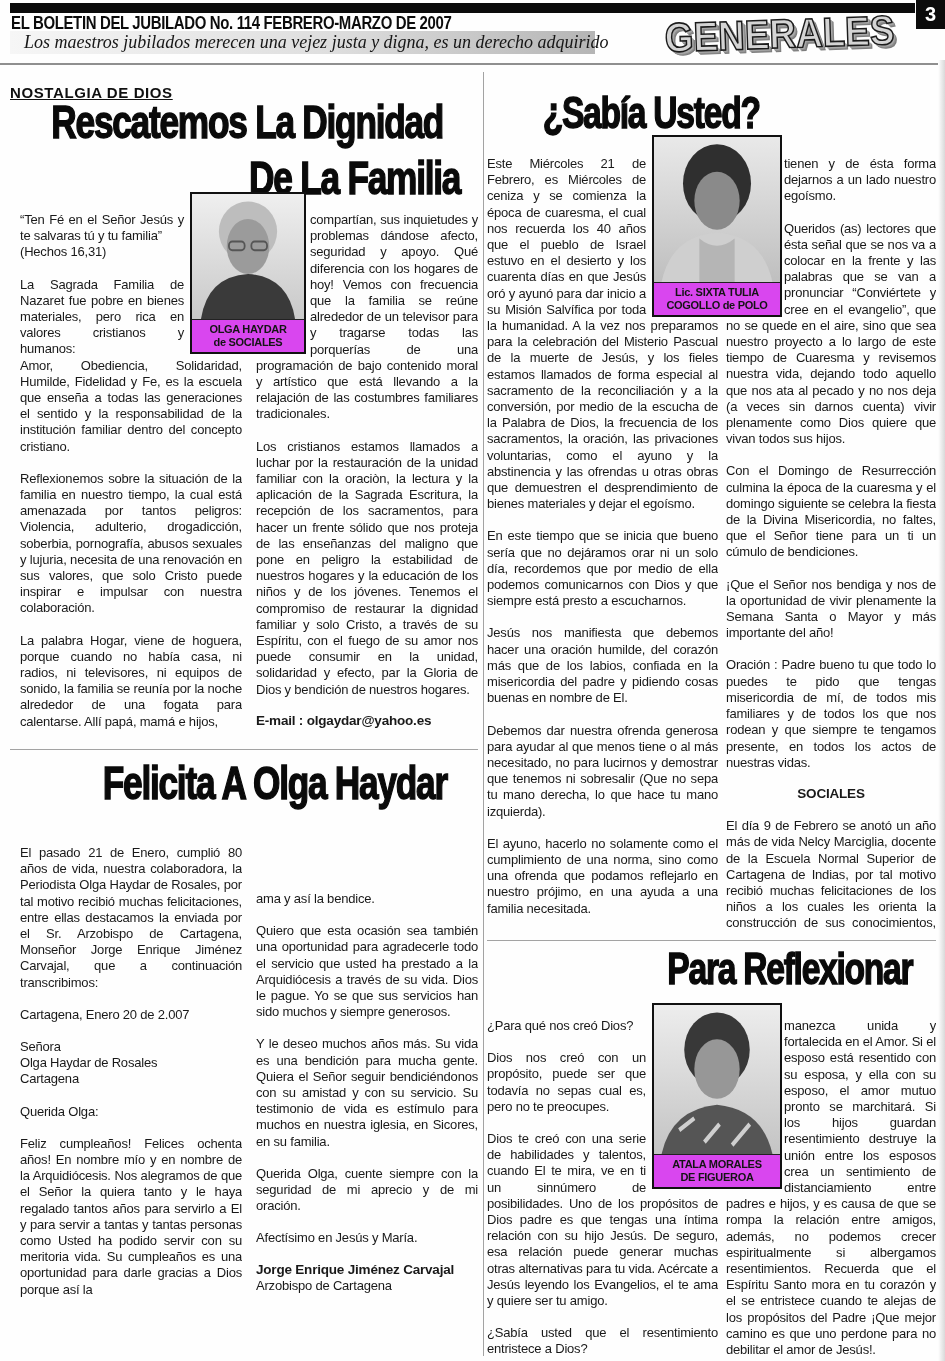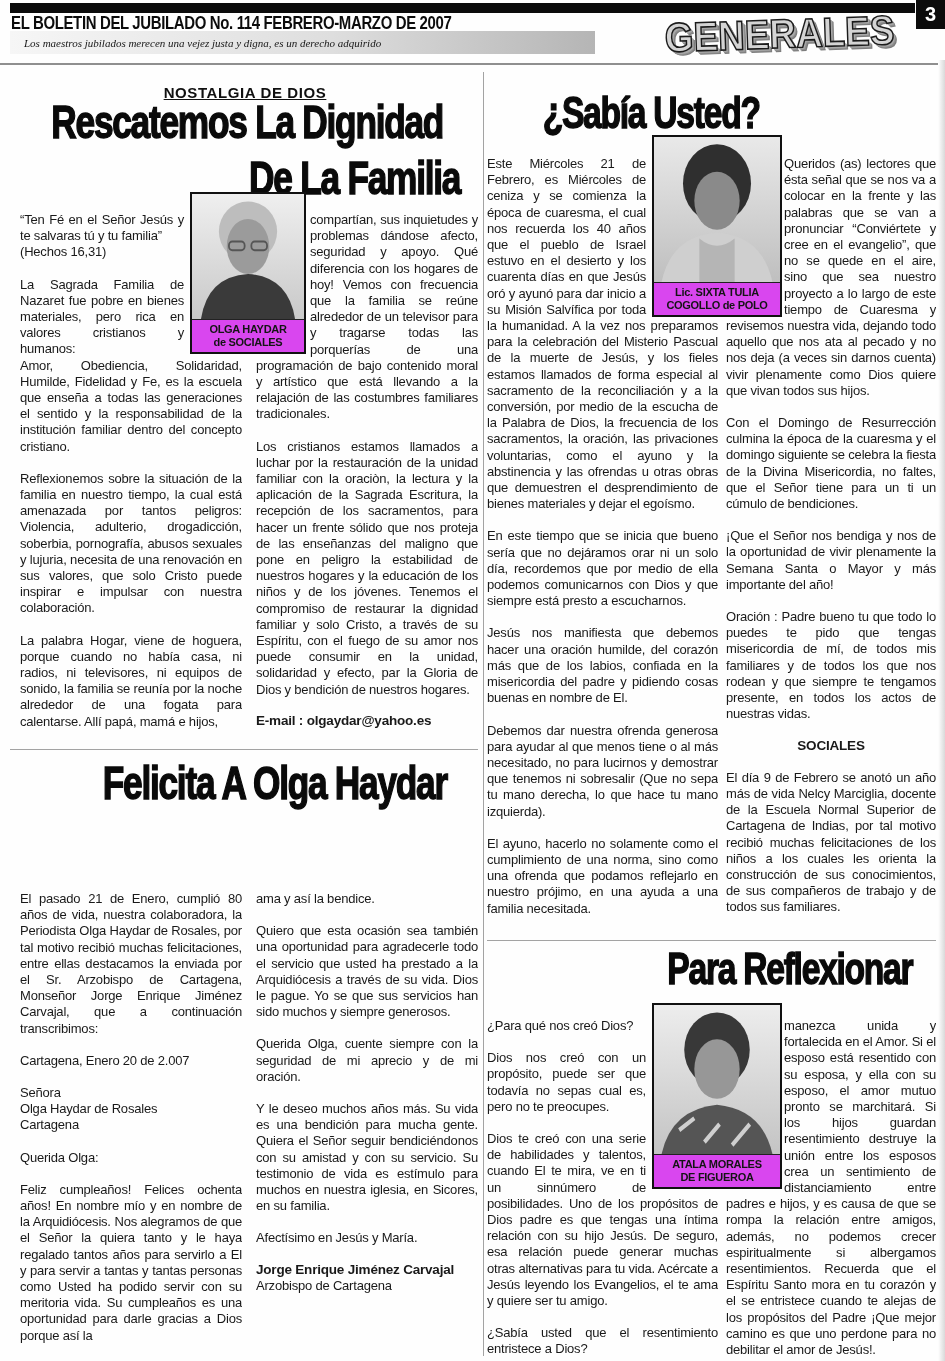--- a/index.html
+++ b/index.html
@@ -8,36 +8,36 @@
 
   
   .topbar{position:absolute;left:10px;top:3px;width:905px;height:10px;background:#0b0b0b;}
   .masthead{position:absolute;left:11px;top:14px;white-space:nowrap;}
   .masthead .inner{display:inline-block;font-size:17px;font-weight:700;letter-spacing:-0.4px;
         transform:scaleX(0.88) scaleY(1.05);transform-origin:left center;color:#0c0c0c;}
   .mottobar{position:absolute;left:10px;top:31px;width:585px;height:23px;
         background:linear-gradient(to right,#f6f6f6 0%,#dedede 55%,#b5b5b5 100%);
         display:flex;align-items:center;}
   .mottobar .inner{font-family:"Liberation Serif","DejaVu Serif",serif;font-style:italic;
-        font-size:11px;padding-left:14px;color:#161616;white-space:nowrap;}
+        font-size:18px;padding-left:14px;color:#161616;white-space:nowrap;}
   .generales{position:absolute;left:640px;top:8px;width:280px;height:52px;
         display:flex;align-items:center;justify-content:center;}
   .generales .inner{font-size:41px;font-weight:700;white-space:nowrap;color:#d4d4d4;
         transform:rotate(-2deg) scaleX(0.9);transform-origin:center;
         -webkit-text-stroke:1.6px #1b1b1b;
         text-shadow:2px 2px 0 #a8a8a8,3px 3px 0 #8e8e8e,4px 4px 0 #7c7c7c;}
   .pagenum{position:absolute;left:916px;top:0;width:29px;height:29px;background:#0b0b0b;
         color:#ffffff;font-size:20px;font-weight:700;display:flex;align-items:center;justify-content:center;}
   .rule-h{position:absolute;background:#8f8f8f;}
   .rule-v{position:absolute;background:#a3a3a3;}
   .edge-right{position:absolute;right:0;top:60px;width:7px;height:1301px;
         background:linear-gradient(to right,#ffffff,#d9d9d9);}
 
   
-  .kicker{position:absolute;text-align:center;font-size:15px;font-weight:700;letter-spacing:0.6px;
+  .kicker{position:absolute;font-size:15px;font-weight:700;letter-spacing:0.6px;
         text-decoration:underline;color:#101010;}
   .headline{position:absolute;text-align:center;color:#0a0a0a;}
   .headline .line{line-height:47px;text-align:right;}
   .headline .inner{display:inline-block;white-space:nowrap;font-weight:700;font-size:42px;
         letter-spacing:-1.5px;-webkit-text-stroke:1.3px #0a0a0a;
         transform:scaleX(0.84) scaleY(1.1);transform-origin:center;}
   .headline.small .inner{font-size:40px;}
 
   
   .col{position:absolute;text-align:justify;font-size:13px;line-height:16.2px;
@@ -124,37 +124,37 @@
         <p>Los cristianos estamos llamados a luchar por la restauración de la unidad familiar con la oraciòn, la lectura y la aplicación de la Sagrada Escritura, la recepción de los sacramentos, para hacer un frente sólido que nos proteja de las enseñanzas del maligno que pone en peligro la estabilidad de nuestros hogares y la educación de los niños y de los jóvenes. Tenemos el compromiso de restaurar la dignidad familiar y solo Cristo, a través de su Espíritu, con el fuego de su amor nos puede consumir en la unidad, solidaridad y efecto, par la Gloria de Dios y bendición de nuestros hogares.</p>
       </div>
     <div class="bold-line">E-mail : olgaydar@yahoo.es</div>
   </div>
 
   <div class="rule-h" style="left:10px;top:749px;width:468px;height:1px;background:#a3a3a3;"></div>
 
   <div class="headline" style="left:10px;top:760px;width:470px;">
     <div class="line"><span class="inner">Felicita A Olga Haydar</span></div>
   </div>
-  <div class="col" style="left:20px;top:875px;width:222px;height:482px;">
+  <div class="col" style="left:20px;top:829px;width:222px;height:482px;">
     <div>
         <p>El pasado 21 de Enero, cumplió 80 años de vida, nuestra colaboradora, la Periodista Olga Haydar de Rosales, por tal motivo recibió muchas felicitaciones, entre ellas destacamos la enviada por el Sr. Arzobispo de Cartagena, Monseñor Jorge Enrique Jiménez Carvajal, que a continuación transcribimos:</p>
         <p>Cartagena, Enero 20 de 2.007</p>
         <p>Señora
 Olga Haydar de Rosales
 Cartagena</p>
         <p>Querida Olga:</p>
         <p>Feliz cumpleaños! Felices ochenta años! En nombre mío y en nombre de la Arquidiócesis. Nos alegramos de que el Señor la quiera tanto y le haya regalado tantos años para servirlo a El  y para servir a tantas y tantas personas como Usted ha podido servir con su meritoria vida. Su cumpleaños es una oportunidad para darle gracias a Dios porque así la</p>
       </div>
   </div>
   <div class="col" style="left:256px;top:875px;width:222px;height:482px;">
     <div>
         <p>ama y así la bendice.</p>
         <p>Quiero que esta ocasión sea también una oportunidad para agradecerle todo el servicio que usted  ha prestado a la Arquidiócesis a través de su vida. Dios le pague. Yo se que sus servicios han sido muchos y siempre generosos.</p>
+        <p>Y le deseo muchos años más. Su vida es una bendición para mucha gente. Quiera el Señor seguir bendiciéndonos con su amistad y con su servicio. Su testimonio de vida es estímulo para muchos en nuestra iglesia, en Sicores, en su familia.</p>
         <p>Querida Olga, cuente siempre con la seguridad de mi aprecio y de mi oración.</p>
-        <p>Y le deseo muchos años más. Su vida es una bendición para mucha gente. Quiera el Señor seguir bendiciéndonos con su amistad y con su servicio. Su testimonio de vida es estímulo para muchos en nuestra iglesia, en Sicores, en su familia.</p>
         <p>Afectísimo en Jesús y María.</p>
       </div>
     <div class="sig-name">Jorge Enrique Jiménez Carvajal</div>
     <div class="sig-title">Arzobispo de Cartagena</div>
   </div>
 
   <div class="headline small" style="left:487px;top:90px;width:293px;">
     <div class="line"><span class="inner">¿Sabía Usted?</span></div>
   </div>
 
@@ -187,20 +187,21 @@
         <p>En este tiempo que se inicia que bueno sería que no dejáramos orar ni un solo día, recordemos que por medio de ella podemos comunicarnos con Dios y que siempre está presto a escucharnos.</p>
         <p>Jesús nos manifiesta que debemos hacer una oración humilde, del corazón más que de los labios, confiada en la misericordia del padre y pidiendo cosas buenas en nombre de El.</p>
         <p>Debemos dar nuestra ofrenda generosa para ayudar al que menos tiene o al más necesitado, no para lucirnos y demostrar que tenemos ni sobresalir (Que no sepa tu mano derecha, lo que hace tu mano izquierda).</p>
         <p>El ayuno, hacerlo no solamente como el cumplimiento de una norma, sino como una ofrenda que podamos reflejarlo en nuestro prójimo, en una ayuda a una familia necesitada.</p>
         <p>Desprendernos de bienes materiales y del egoísmo, no quiere decir que vamos a dar todo lo que tenemos y quedarnos sin nada, es compartir con los que no</p>
       </div>
   </div>
   <div class="col" style="left:726px;top:140px;width:210px;height:795px;">
     <div class="spacer-l" style="width:58px;height:176px;"></div>
     <div>
+        <p>tienen y de ésta forma dejarnos a un lado nuestro egoísmo.</p>
         <p>Queridos (as) lectores que ésta señal que se nos va a colocar en la frente y las palabras que se van a pronunciar “Conviértete y cree en el evangelio”, que no se quede en el aire, sino que sea nuestro proyecto a lo largo de este tiempo de Cuaresma y revisemos nuestra vida, dejando todo aquello que nos ata al pecado y no nos deja (a veces sin darnos cuenta) vivir plenamente como Dios quiere que vivan todos sus hijos.</p>
         <p>Con el Domingo de Resurrección culmina la época de la cuaresma y el domingo siguiente se celebra la fiesta de la Divina Misericordia, no faltes, que el Señor tiene para un ti un cúmulo de bendiciones.</p>
         <p>¡Que el Señor nos bendiga y nos de la oportunidad de vivir plenamente la Semana Santa o Mayor y más importante del año!</p>
         <p>Oración :  Padre bueno tu que todo lo puedes te pido que tengas misericordia de mí, de todos mis familiares y de todos los que nos rodean y que siempre te tengamos presente, en todos los actos de nuestras vidas.</p>
       </div>
     <div class="subhead">SOCIALES</div>
     <p>El día 9 de Febrero se anotó un año más de vida Nelcy Marciglia, docente de la Escuela Normal Superior de Cartagena de Indias, por tal motivo recibió muchas felicitaciones de los niños  a los cuales les orienta la construcción de sus conocimientos, de sus compañeros de trabajo y de todos sus familiares.</p>
   </div>
 
   <div class="rule-h" style="left:487px;top:940px;width:449px;height:1px;background:#a3a3a3;"></div>

